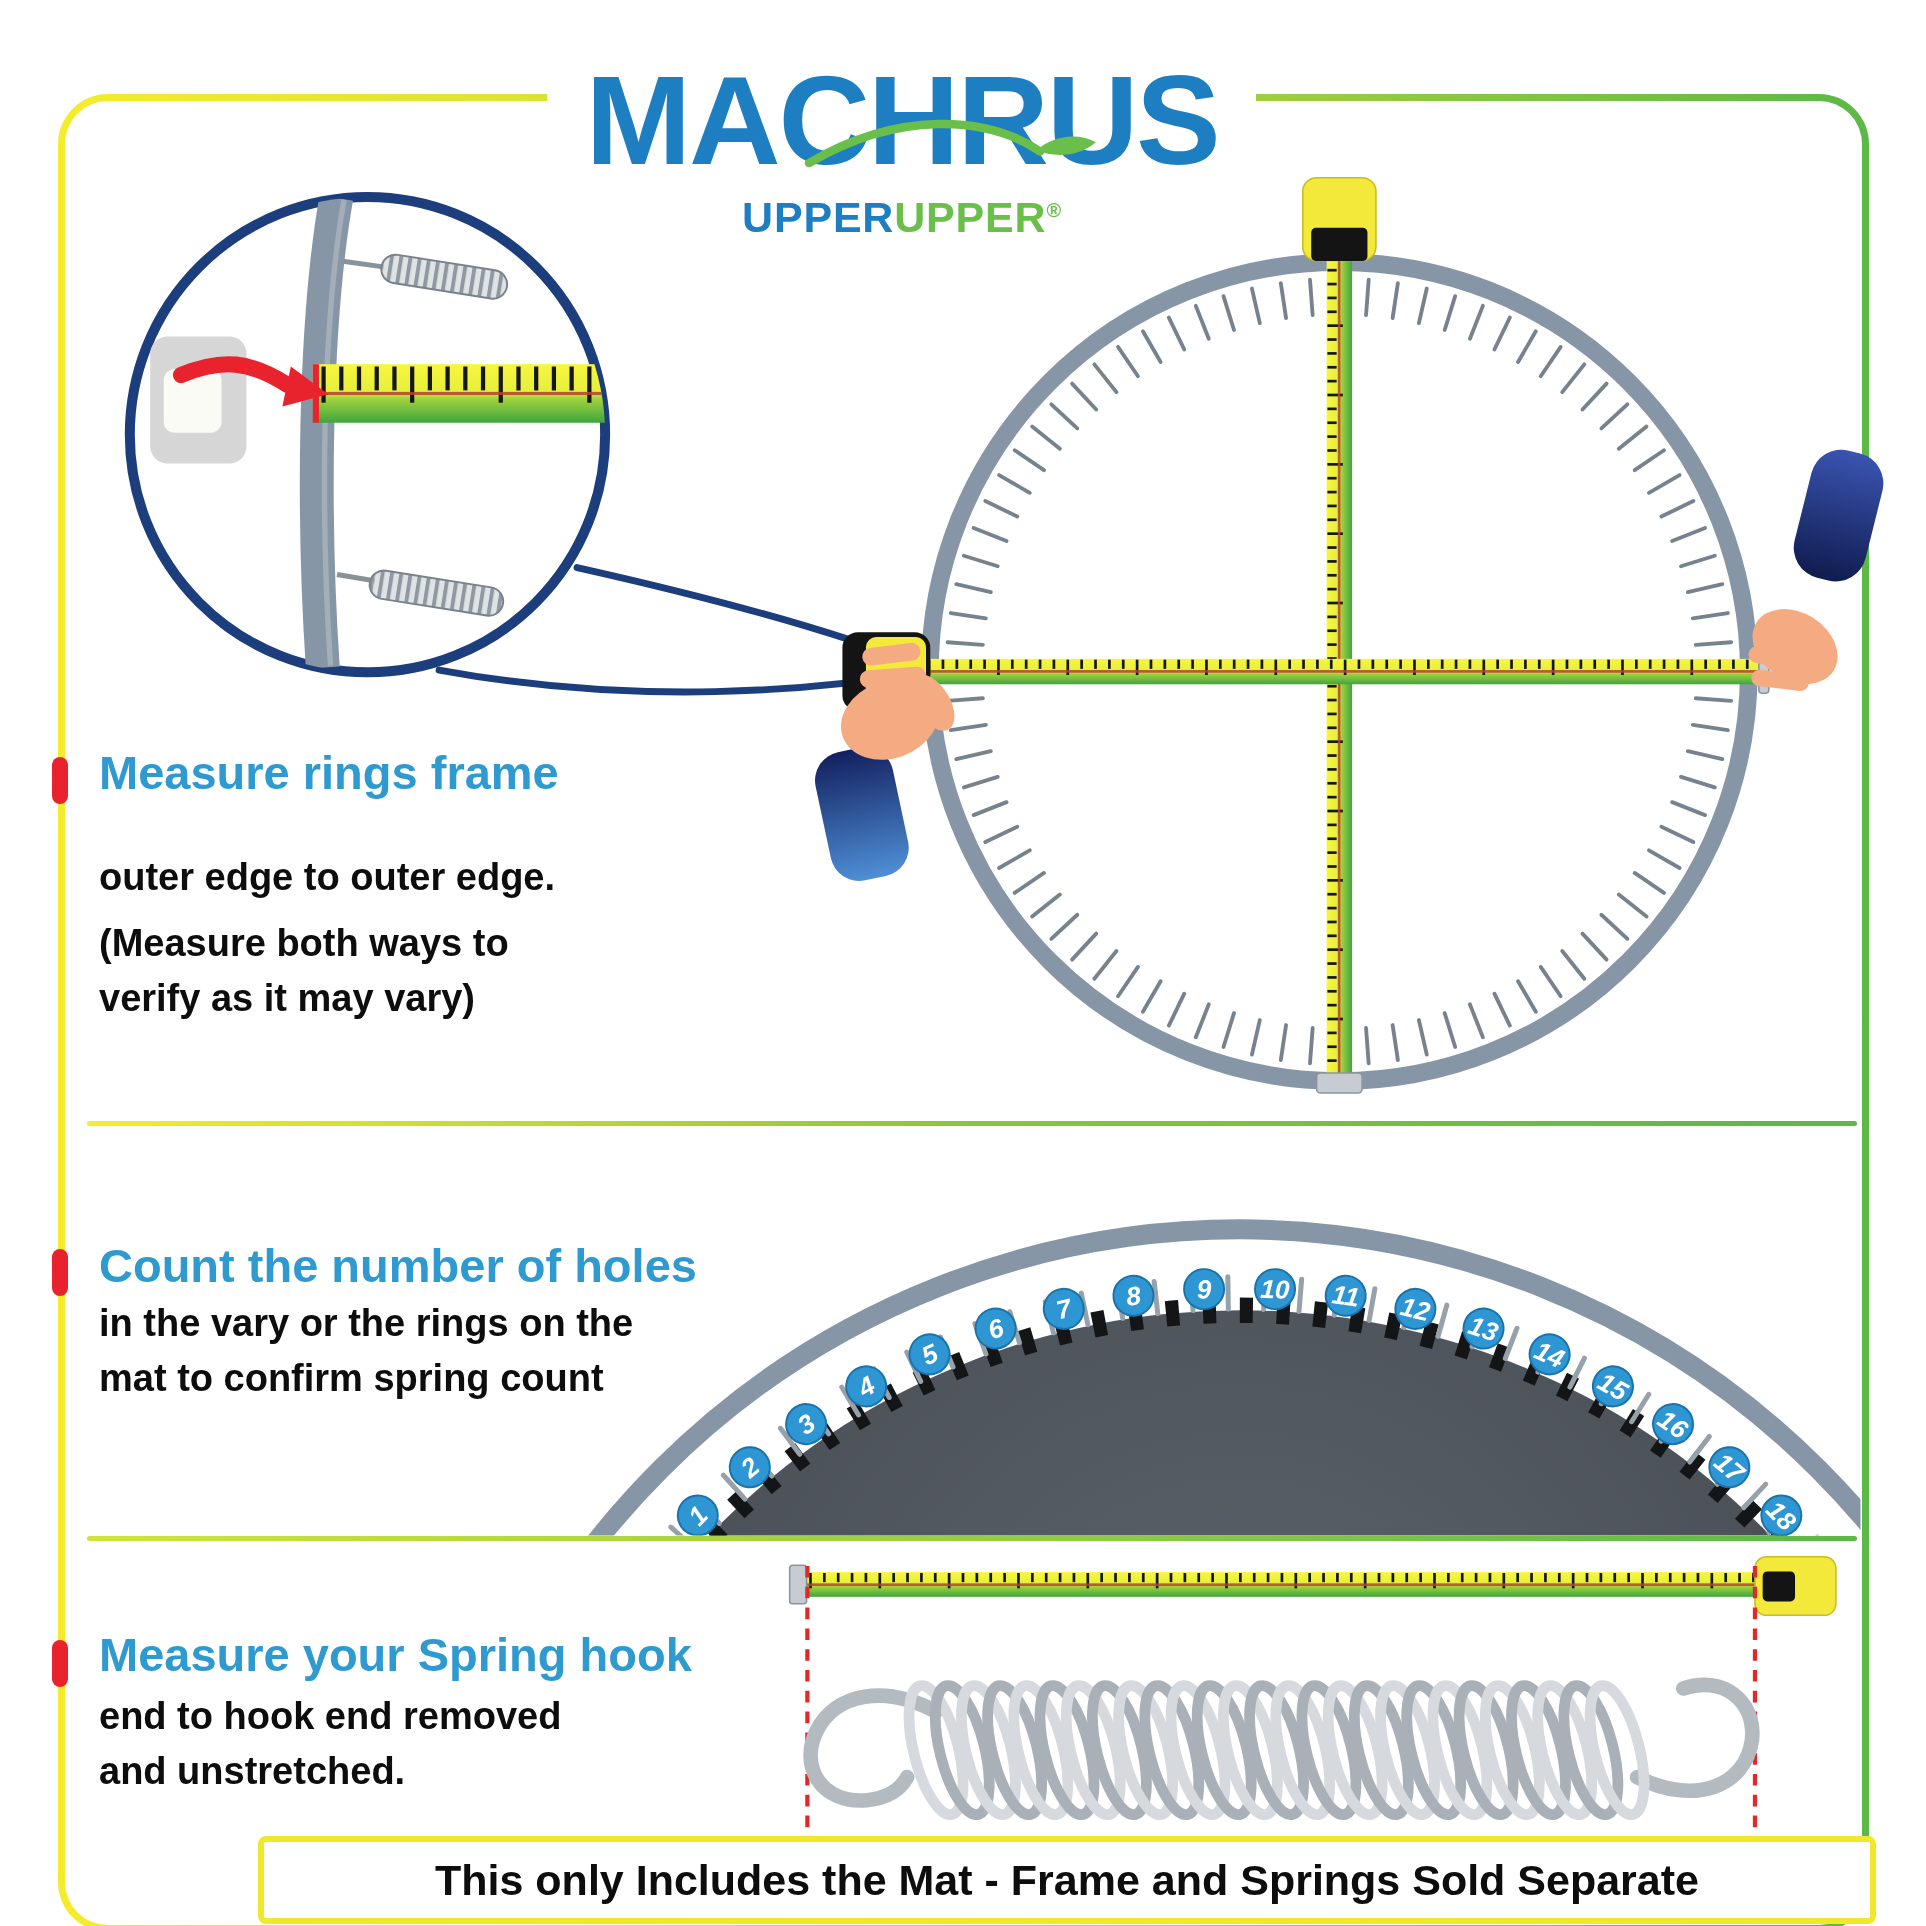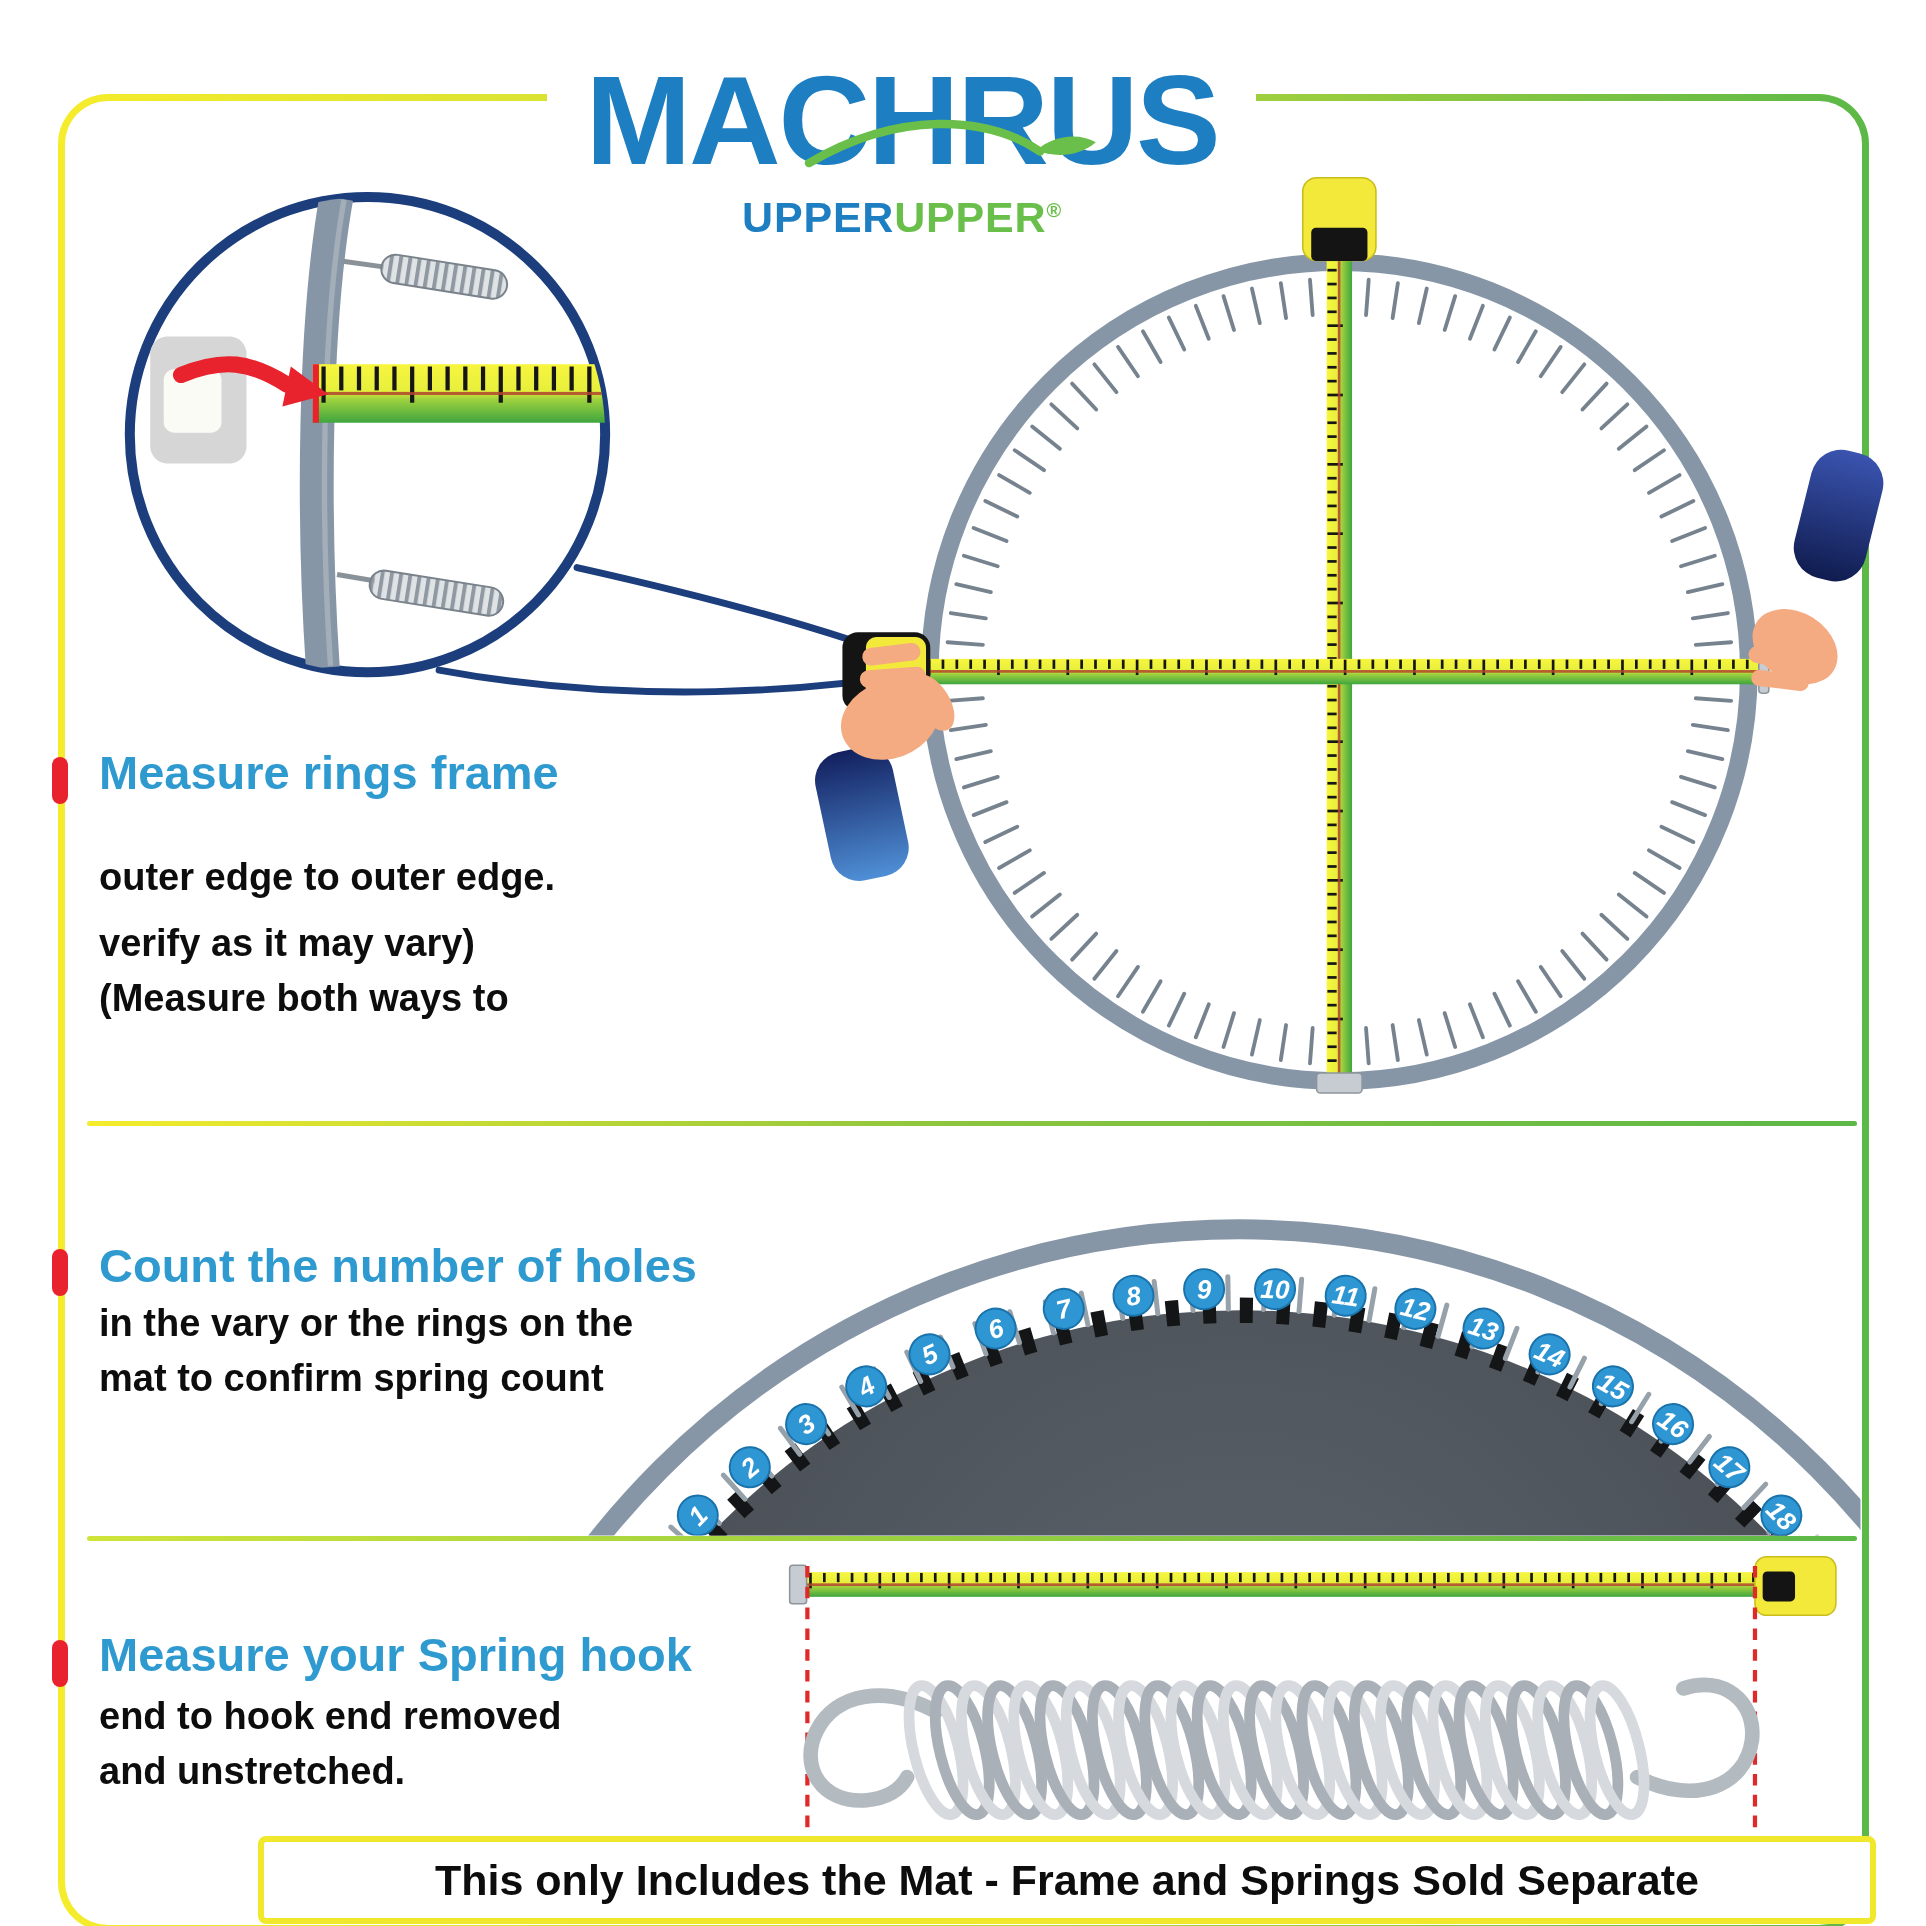--- a/index.html
+++ b/index.html
@@ -631,22 +631,22 @@
             <ellipse cx="4198" cy="4450" rx="58" ry="172" transform="rotate(-14 4198 4450)" fill="none" stroke="#d6dade" stroke-width="28"></ellipse>
           </g>
       </g>
     </g>
   </svg>
 
   <div class="bullet" style="left:52px;top:721px;"></div>
   <div class="h-blue" style="top:711px;">Measure rings frame</div>
   <div class="t-black" style="top:814px;">outer edge to outer edge.</div>
   <div class="t-black" style="top:880px;">
+    <div>(Measure both ways to</div>
     <div>verify as it may vary)</div>
-    <div>(Measure both ways to</div>
   </div>
 
   <div id="divider1" class="divider"></div>
 
   <div class="bullet" style="left:52px;top:1213px;"></div>
   <div class="h-blue" style="top:1204px;">Count the number of holes</div>
   <div class="t-black" style="top:1260px;">
     <div>in the vary or the rings on the</div>
     <div>mat to confirm spring count</div>
   </div>

